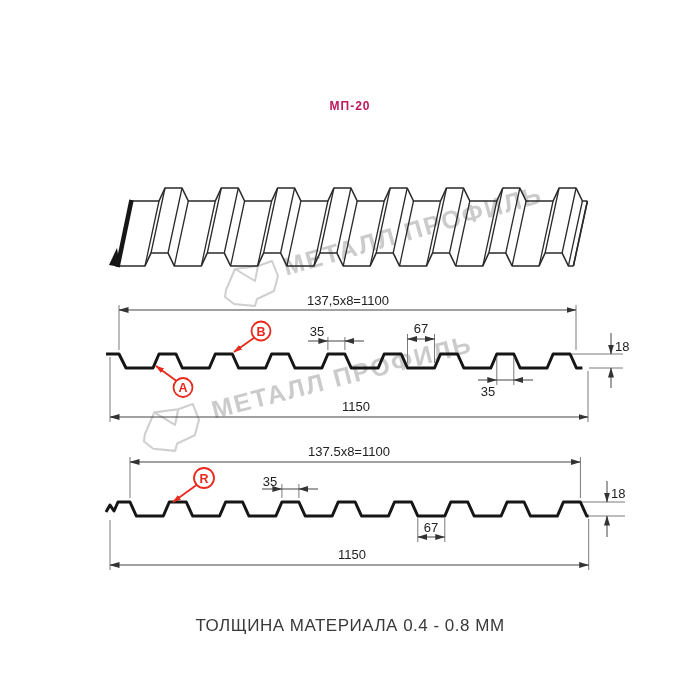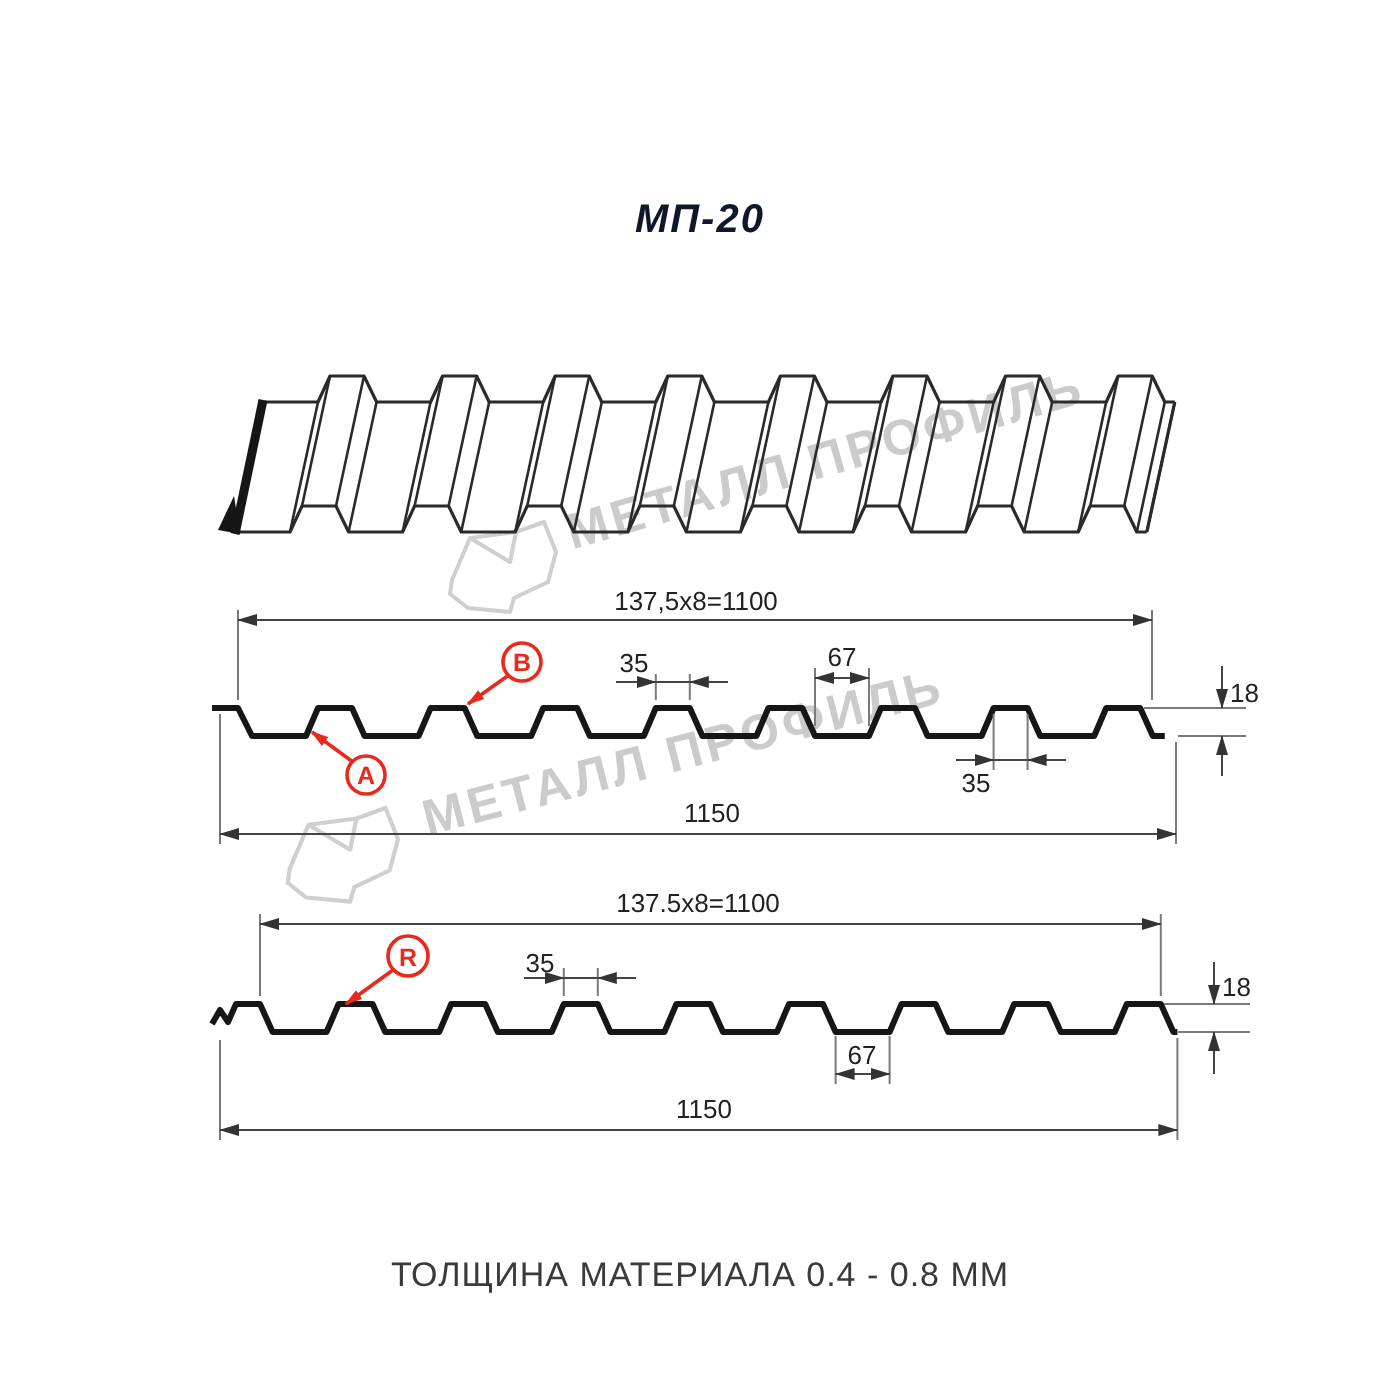--- a/index.html
+++ b/index.html
@@ -1,23 +1,23 @@
 <!DOCTYPE html>
 <html><head>
 <meta charset="utf-8">
 <style>
   html,body{margin:0;padding:0;background:#fff;}
   .page{position:relative;width:700px;height:700px;background:#fff;overflow:hidden;
         font-family:"Liberation Sans",sans-serif;}
   .title{position:absolute;left:0;top:52px;width:700px;text-align:center;
          font-size:37px;font-weight:bold;letter-spacing:2px;color:#161616;}
   .subtitle{position:absolute;left:0;top:99px;width:700px;text-align:center;
-         font-size:20px;font-weight:bold;letter-spacing:1px;color:#0f172a;font-style:italic;}
+         font-size:12px;font-weight:bold;letter-spacing:1px;color:#be185d;}
   .footer{position:absolute;left:0;top:616px;width:700px;text-align:center;
-         font-size:17px;letter-spacing:.5px;color:#3a3a3a;margin-top:12px;}
+         font-size:17px;letter-spacing:.5px;color:#3a3a3a;}
   .wm{position:absolute;white-space:nowrap;font-weight:bold;font-size:25px;
       letter-spacing:2px;color:#cbcbcb;transform-origin:0 50%;}
   .wm1{left:284px;top:253px;transform:rotate(-16deg);}
   .wm2{left:212px;top:396px;transform:rotate(-14.5deg);}
   .wm-logo{position:absolute;}
   .logo1{left:222px;top:260px;}
   .logo2{left:140px;top:403px;}
   svg.draw{position:absolute;left:0;top:0;}
   .profile{fill:none;stroke:#161616;stroke-width:3;stroke-linejoin:round;}
   .outline3d{fill:none;stroke:#2a2a2a;stroke-width:1.6;stroke-linejoin:round;}

